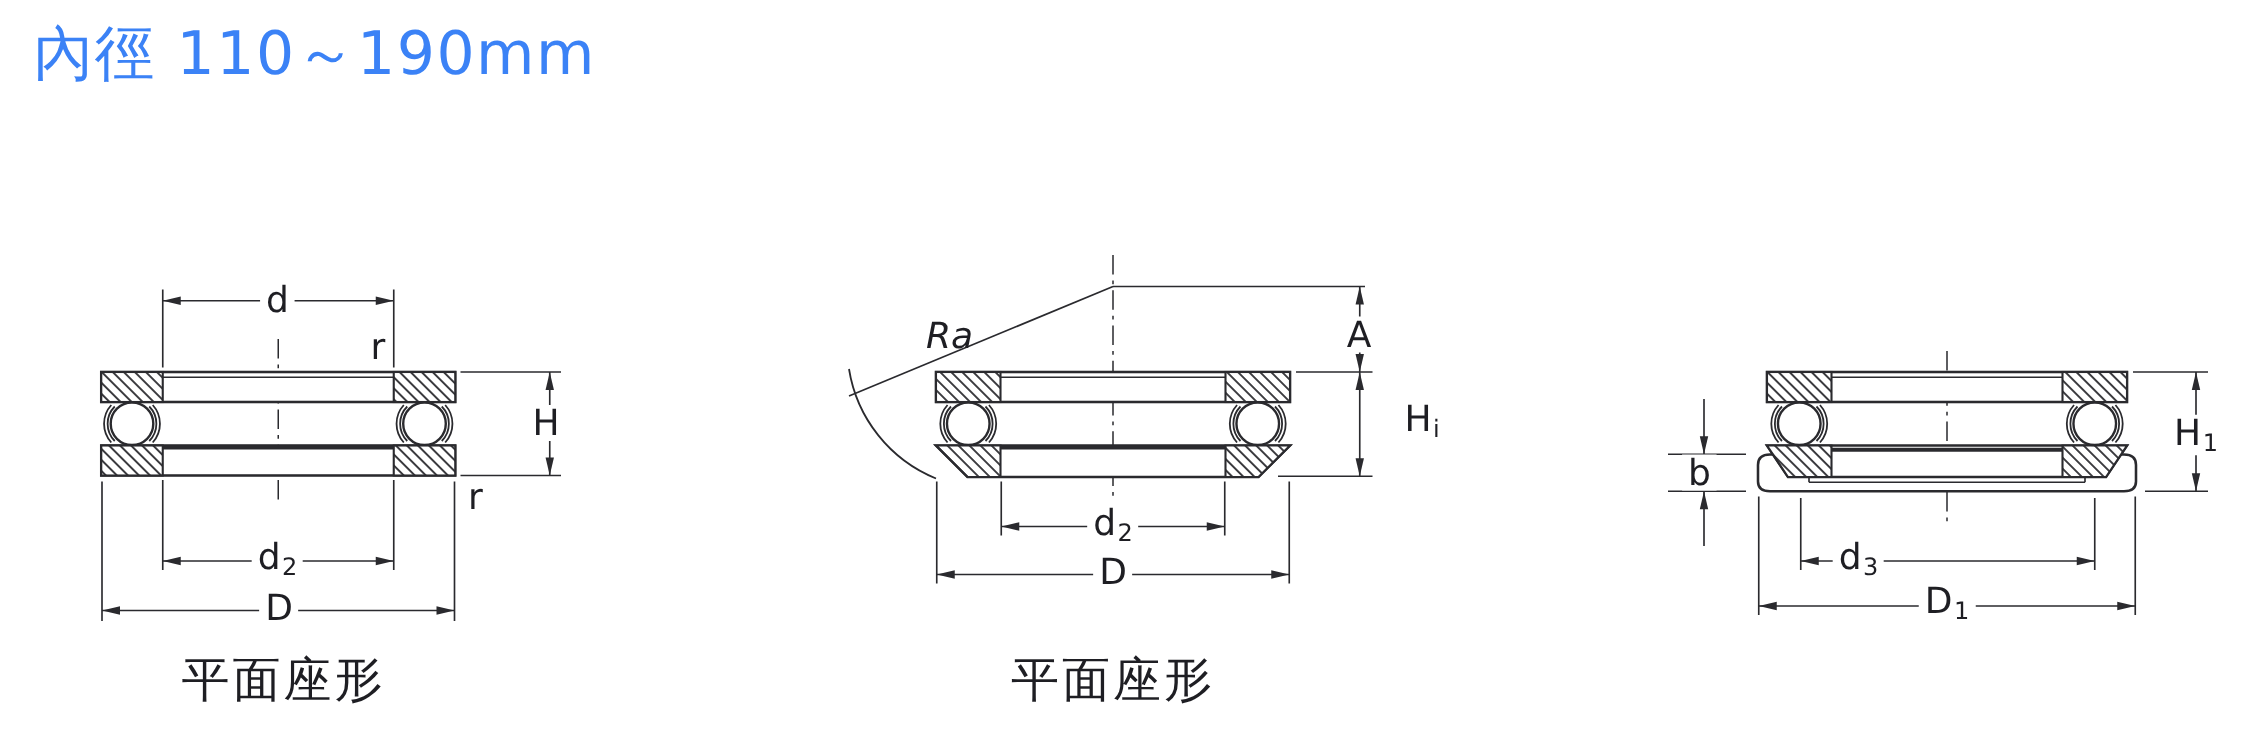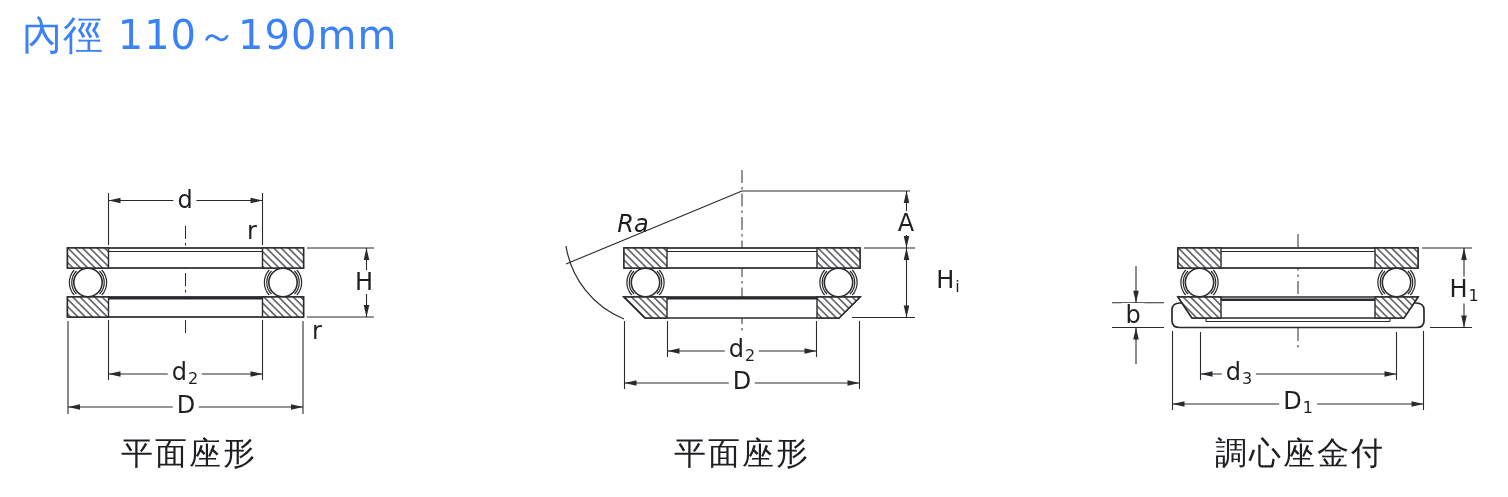--- a/index.html
+++ b/index.html
@@ -165,15 +165,14 @@
   <div class="lbl bg" style="left:906px;top:223px;">A</div>
   <div class="lbl bg" style="left:948px;top:281px;"><span>H</span><span class="sub">i</span></div>
   <div class="lbl bg" style="left:742px;top:350px;"><span>d</span><span class="sub">2</span></div>
   <div class="lbl bg" style="left:742px;top:381px;">D</div>
   <div class="lbl caption" style="left:742px;top:453px;">平面座形</div>
 
   <div class="lbl bg" style="left:1133px;top:315px;">b</div>
   <div class="lbl bg" style="left:1464px;top:290px;"><span>H</span><span class="sub">1</span></div>
   <div class="lbl bg" style="left:1239px;top:373px;"><span>d</span><span class="sub">3</span></div>
   <div class="lbl bg" style="left:1298px;top:402px;"><span>D</span><span class="sub">1</span></div>
-  <div class="lbl caption" style="left:1300px;top:453px;">調心座金付</div>
 
 </div>
 
 </body></html>

